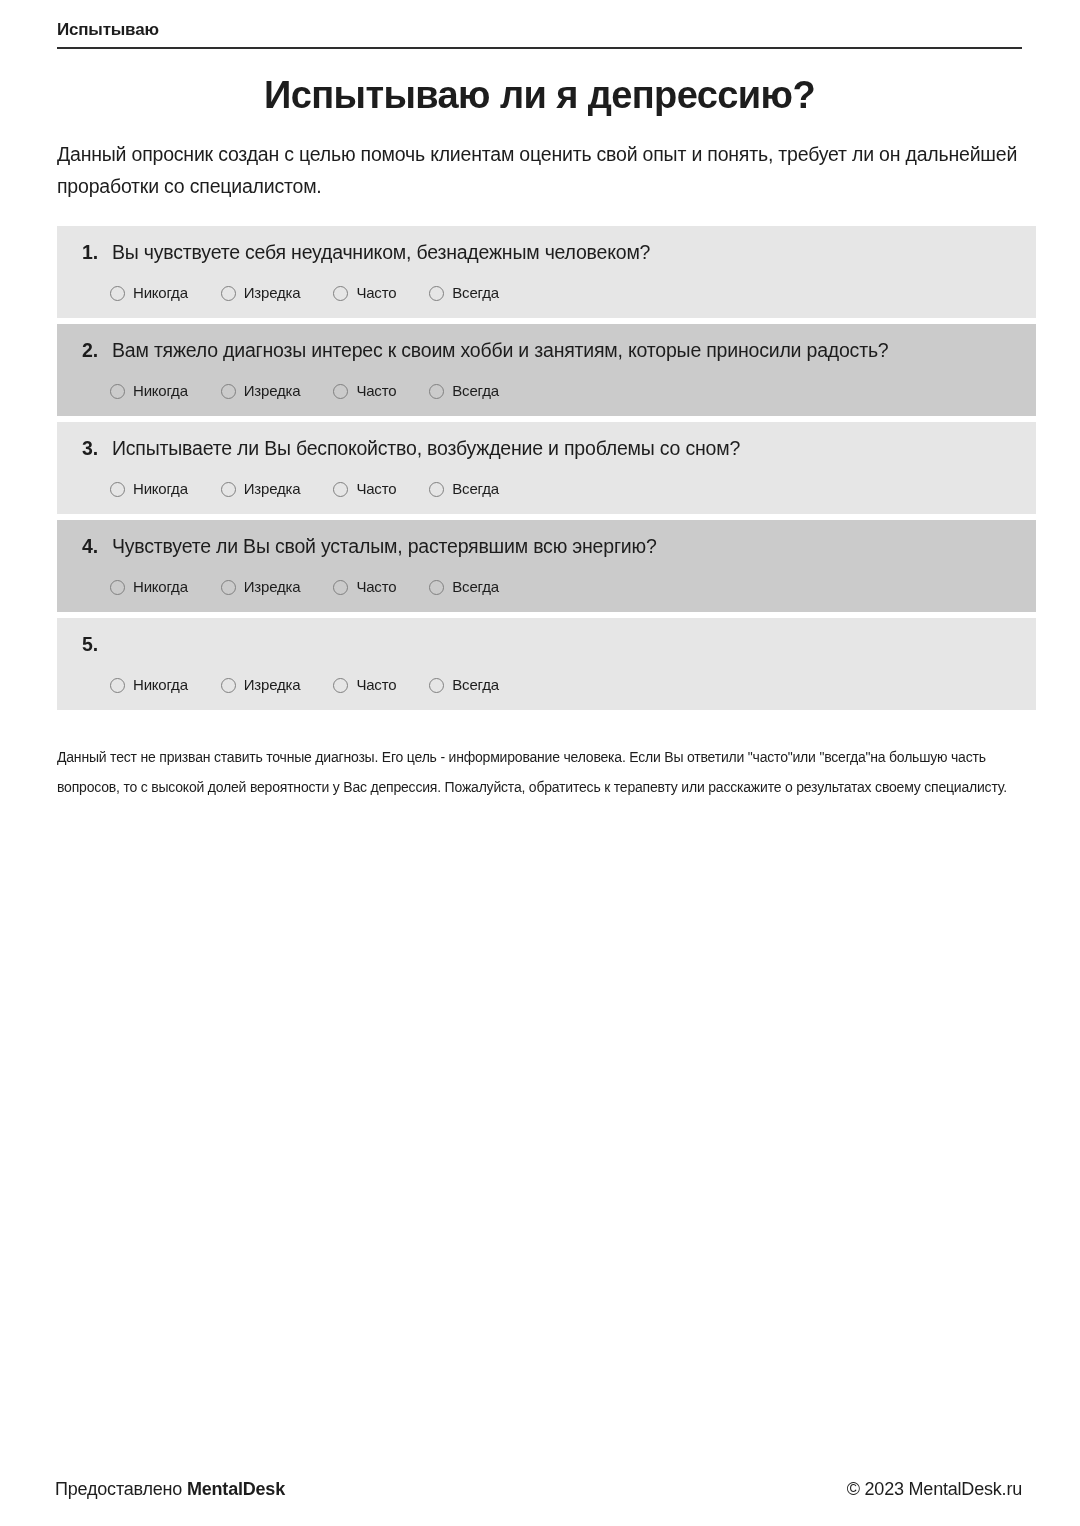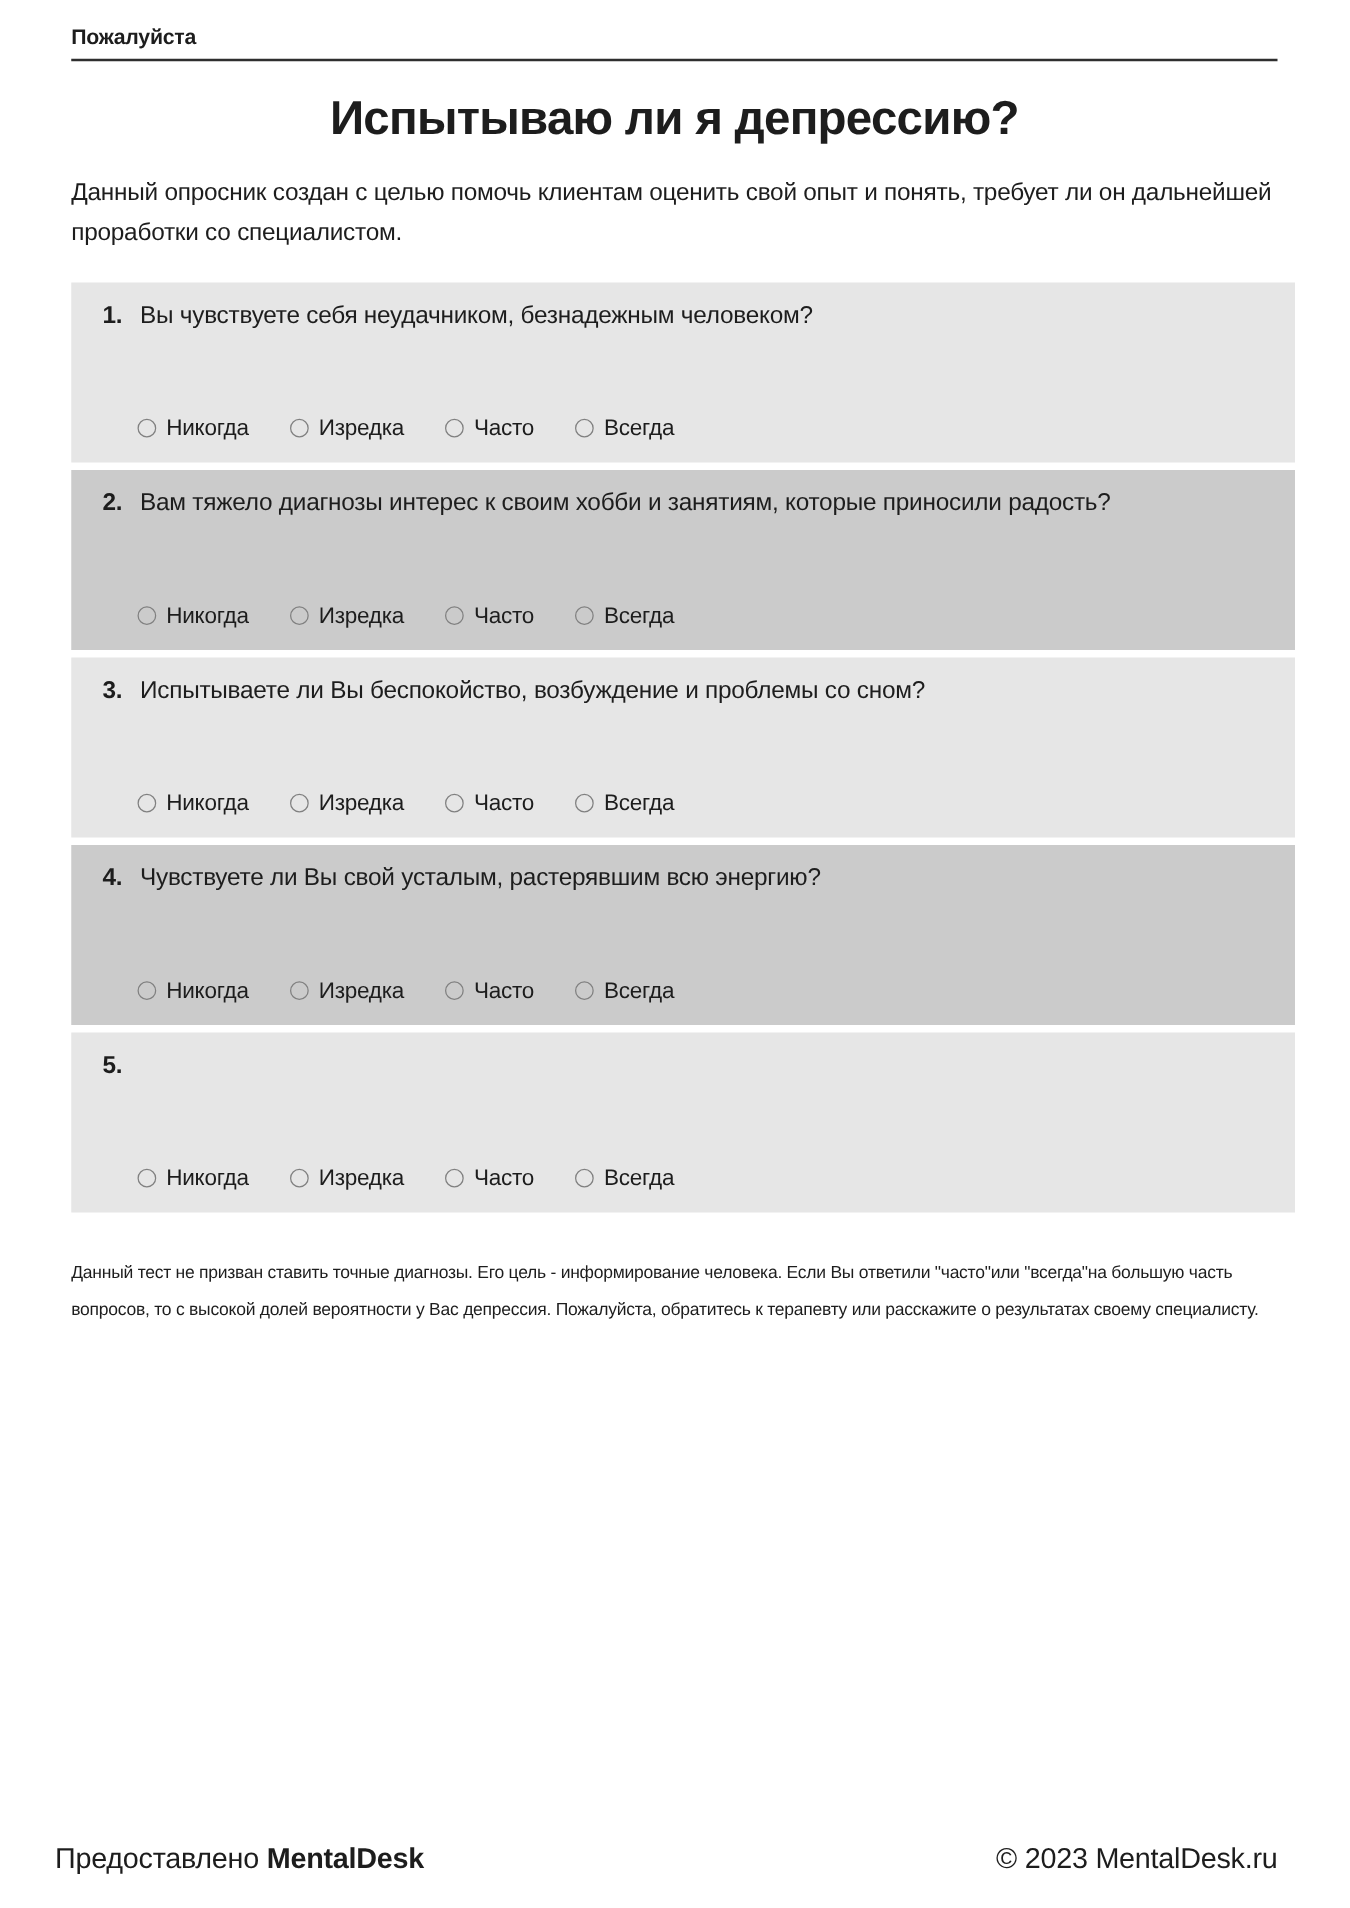--- a/index.html
+++ b/index.html
@@ -60,26 +60,25 @@
   }
   .q-number { font-weight: 700; min-width: 22px; margin-right: 8px; }
   .q-options {
     display: flex;
     align-items: center;
     gap: 33px;
     margin: 19px 0 0 28px;
   }
   .option {
     display: flex;
-    align-items: center;
+    align-items: flex-end;
     gap: 8px;
-    font-size: 18px;
+    font-size: 15px;
     letter-spacing: -0.2px;
     cursor: pointer;
-    margin-top: 48px;
   }
   .radio {
     width: 15px;
     height: 15px;
     border: 1.5px solid #808080;
     border-radius: 50%;
     background: transparent;
     flex: none;
   }
 
@@ -88,39 +87,39 @@
     margin-top: 32px;
     font-size: 14px;
     line-height: 30px;
     letter-spacing: -0.2px;
     max-width: 978px;
   }
 
   
   .footer {
     position: absolute;
-    left: 44px;
+    left: 55px;
     right: 58px;
     bottom: 26px;
     display: flex;
     justify-content: space-between;
     align-items: baseline;
-    font-size: 23px;
+    font-size: 18px;
     letter-spacing: -0.2px;
   }
   .brand { font-weight: 700; }
 </style>
 </head>
 <body>
 
 <div class="page">
   <div class="content">
 
     <div>
-      <div class="doc-header-label">Пожалуйста</div>
+      <div class="doc-header-label">Испытываю</div>
       <hr class="doc-rule">
     </div>
 
     <h1 class="page-title">Испытываю ли я депрессию?</h1>
 
     <p class="intro">Данный опросник создан с целью помочь клиентам оценить свой опыт и понять, требует ли он дальнейшей проработки со специалистом.</p>
 
     <div class="questions">
 
       <div class="question-row light">

